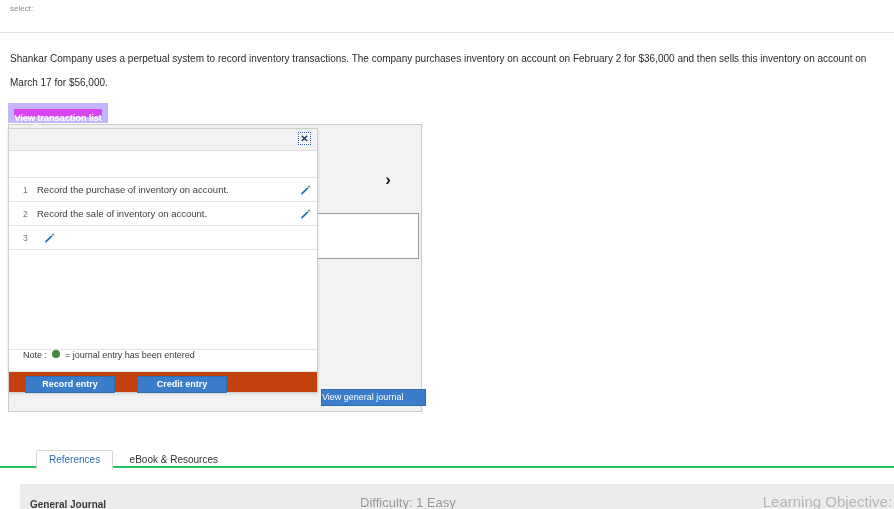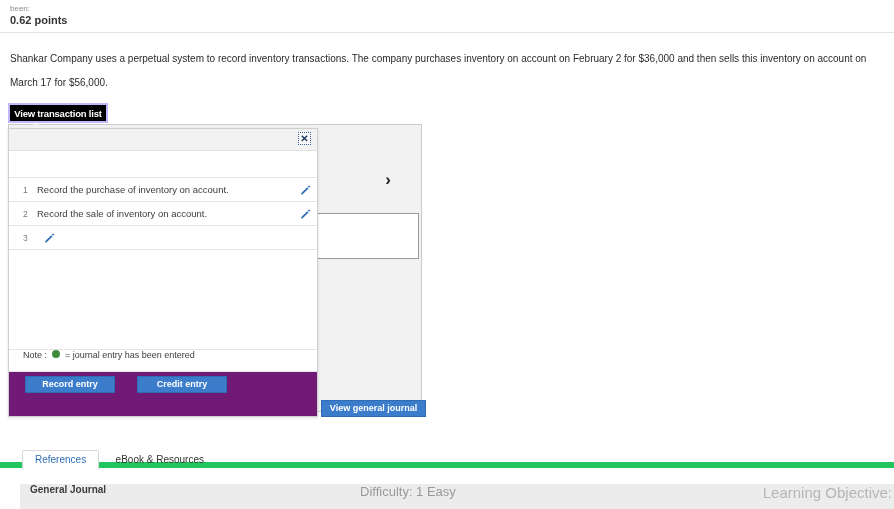--- a/index.html
+++ b/index.html
@@ -52,22 +52,22 @@
     margin-top: 8px;
     height: 330px;
   }
 
   .view-tx-btn {
     position: absolute;
     left: 8px;
     top: 0px;
     width: 100px;
     height: 20px;
-    background: #000000;
-    border: 2px solid #c4b5fd;
+    background: #d946ef;
+    border: 6px solid #c4b5fd;
     color: #ffffff;
     font-size: 9.5px;
     font-weight: bold;
     line-height: 18px;
     text-align: center;
     cursor: pointer;
     letter-spacing: -0.2px;
   }
   .view-tx-caret {
     position: absolute;
@@ -150,30 +150,30 @@
   .jtable th.spacer-h {
     background: #8ab4de;
     border: 1px solid #4a78a8;
     width: 6px;
     padding: 0;
   }
 
   .journal-footer-btn {
     position: absolute;
     left: 302px;
-    top: 265px;
+    top: 254px;
     width: 105px;
     height: 17px;
     background: #3b7dcb;
     border: 1px solid #2f6cb3;
     color: #ffffff;
     font-size: 9px;
-    font-weight: bold;
+    font-weight: normal;
     line-height: 15px;
-    text-align: center;
+    text-align: left;
     cursor: pointer;
   }
 
   
   .tx-modal {
     position: absolute;
     left: 8px;
     top: 25px;
     width: 310px;
     background: #ffffff;
@@ -245,22 +245,22 @@
   }
   .green-dot {
     display: inline-block;
     width: 8px;
     height: 8px;
     border-radius: 50%;
     background: #3f8a3f;
     margin: 0 5px;
   }
   .tx-actions {
-    height: 45px;
-    background: #701a75;
+    height: 21px;
+    background: #c2410c;
     border-top: 1px solid #e4e4e4;
     position: relative;
   }
   .tx-btn {
     position: absolute;
     top: 4px;
     height: 17px;
     background: #3b7dcb;
     border: 1px solid #2f6cb3;
     color: #ffffff;
@@ -272,23 +272,23 @@
   }
   .tx-btn.record { left: 16px; width: 90px; }
   .tx-btn.clear  { left: 128px; width: 90px; }
 
   
   .tabs-wrap {
     position: absolute;
     left: 0;
     top: 448px;
     width: 894px;
-    border-bottom: 6px solid #22c55e;
+    border-bottom: 2px solid #22c55e;
     height: 20px;
-    padding-left: 22px;
+    padding-left: 36px;
   }
   .tab {
     display: inline-block;
     font-size: 10px;
     padding: 3px 12px 4px 12px;
     cursor: pointer;
     color: #333333;
     position: relative;
     top: 1px;
   }
@@ -302,21 +302,21 @@
 
   
   .footer-bar {
     position: absolute;
     left: 20px;
     top: 484px;
     width: 874px;
     height: 26px;
     background: #ececec;
     display: flex;
-    align-items: flex-start;
+    align-items: flex-end;
   }
   .footer-title {
     font-size: 10px;
     font-weight: bold;
     color: #3c3c3c;
     padding-left: 10px;
     flex: 0 0 340px;
   }
   .footer-diff {
     font-size: 13px;
@@ -330,22 +330,21 @@
     text-align: right;
     padding-right: 2px;
     white-space: nowrap;
     overflow: hidden;
   }
 </style>
 </head>
 <body>
 
 <div class="value-bar">
-  <div class="value-label">been:</div>
-  <div class="value-points">0.62 points</div>
+  <div class="value-label">select:</div>
 </div>
 
 <div class="question-block">
   <div class="q-line">Shankar Company uses a perpetual system to record inventory transactions. The company purchases inventory on account on February 2 for $36,000 and then sells this inventory on account on March 17 for $56,000.</div>
 </div>
 
 <div class="workspace">
 
   <div class="journal-panel">
     <div class="journal-inner">

